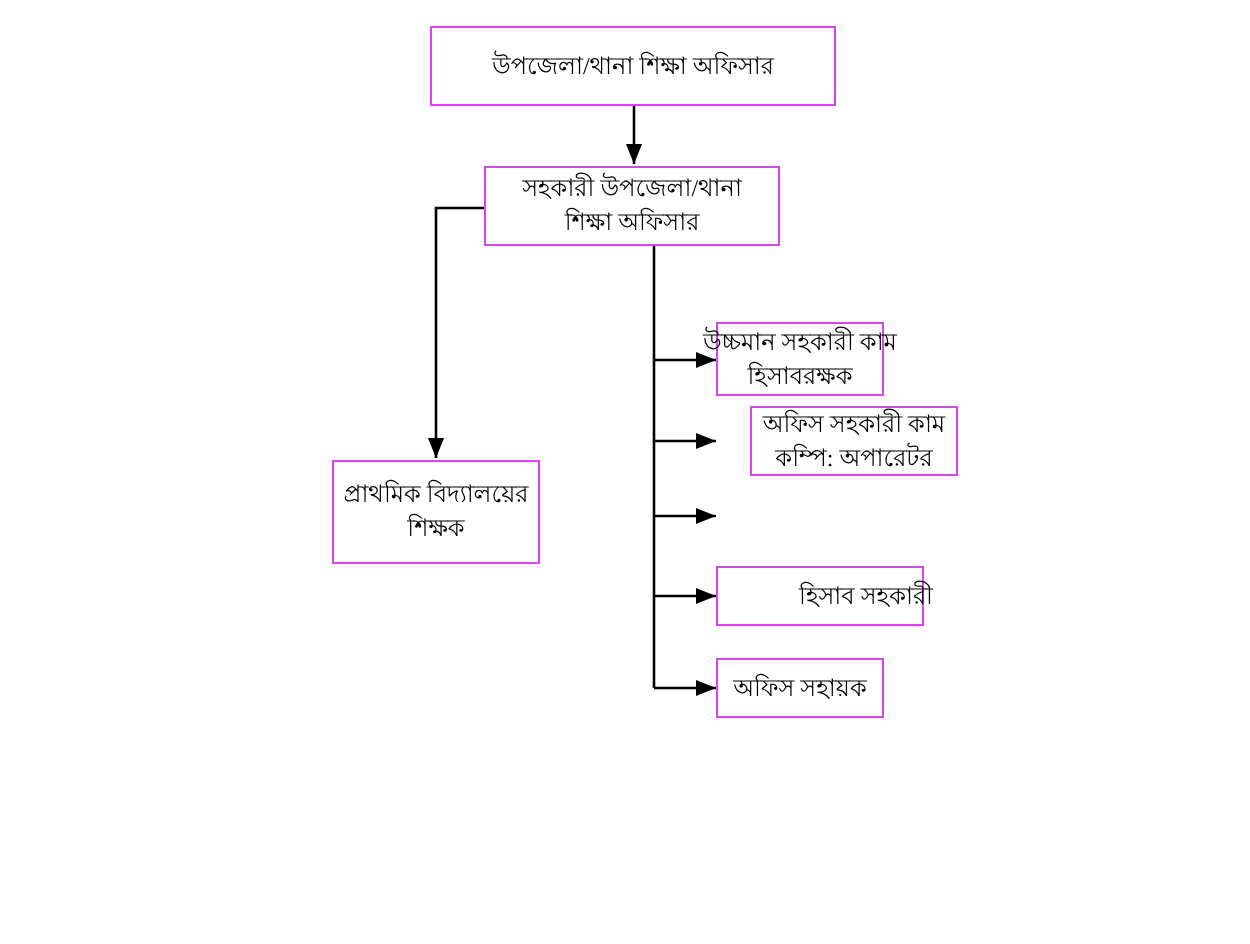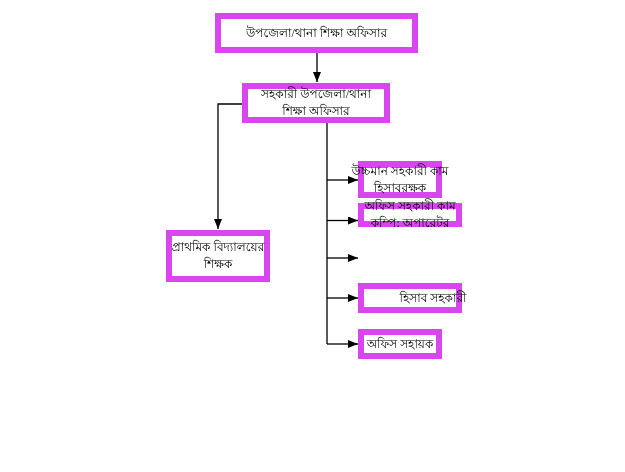--- a/index.html
+++ b/index.html
@@ -19,39 +19,39 @@
     position: absolute;
     left: 0;
     top: 0;
     width: 625px;
     height: 472px;
   }
   .node {
     position: absolute;
     box-sizing: border-box;
     background: #ffffff;
-    border: 6px solid #d946ef;
+    border: 1px solid #d946ef;
     display: flex;
     flex-direction: column;
     align-items: center;
     justify-content: center;
     text-align: center;
     font-size: 12px;
     line-height: 1.38;
     color: #000000;
     padding: 1px 2px;
   }
   .node span { display: block; white-space: nowrap; }
 
   
   .n-top      { left: 215px; top: 13px;  width: 203px; height: 40px; }
   .n-asst     { left: 242px; top: 83px;  width: 148px; height: 40px; }
   .n-teacher  { left: 166px; top: 230px; width: 104px; height: 52px; }
   .n-staff1   { left: 358px; top: 161px; width: 84px; height: 37px; }
-  .n-staff2   { left: 358px; top: 203px; width: 104px; height: 24px; }
+  .n-staff2   { left: 375px; top: 203px; width: 104px; height: 35px; }
   .n-staff3   { left: 358px; top: 243px; width: 104px; height: 30px; }
   .n-staff4   { left: 358px; top: 283px; width: 104px; height: 30px; padding-left: 48px; }
   .n-staff5   { left: 358px; top: 329px; width: 84px; height: 30px; }
 </style>
 </head>
 <body>
 
 <div class="canvas">
 
   <svg class="connectors" width="625" height="472" viewBox="0 0 625 472" xmlns="http://www.w3.org/2000/svg">

